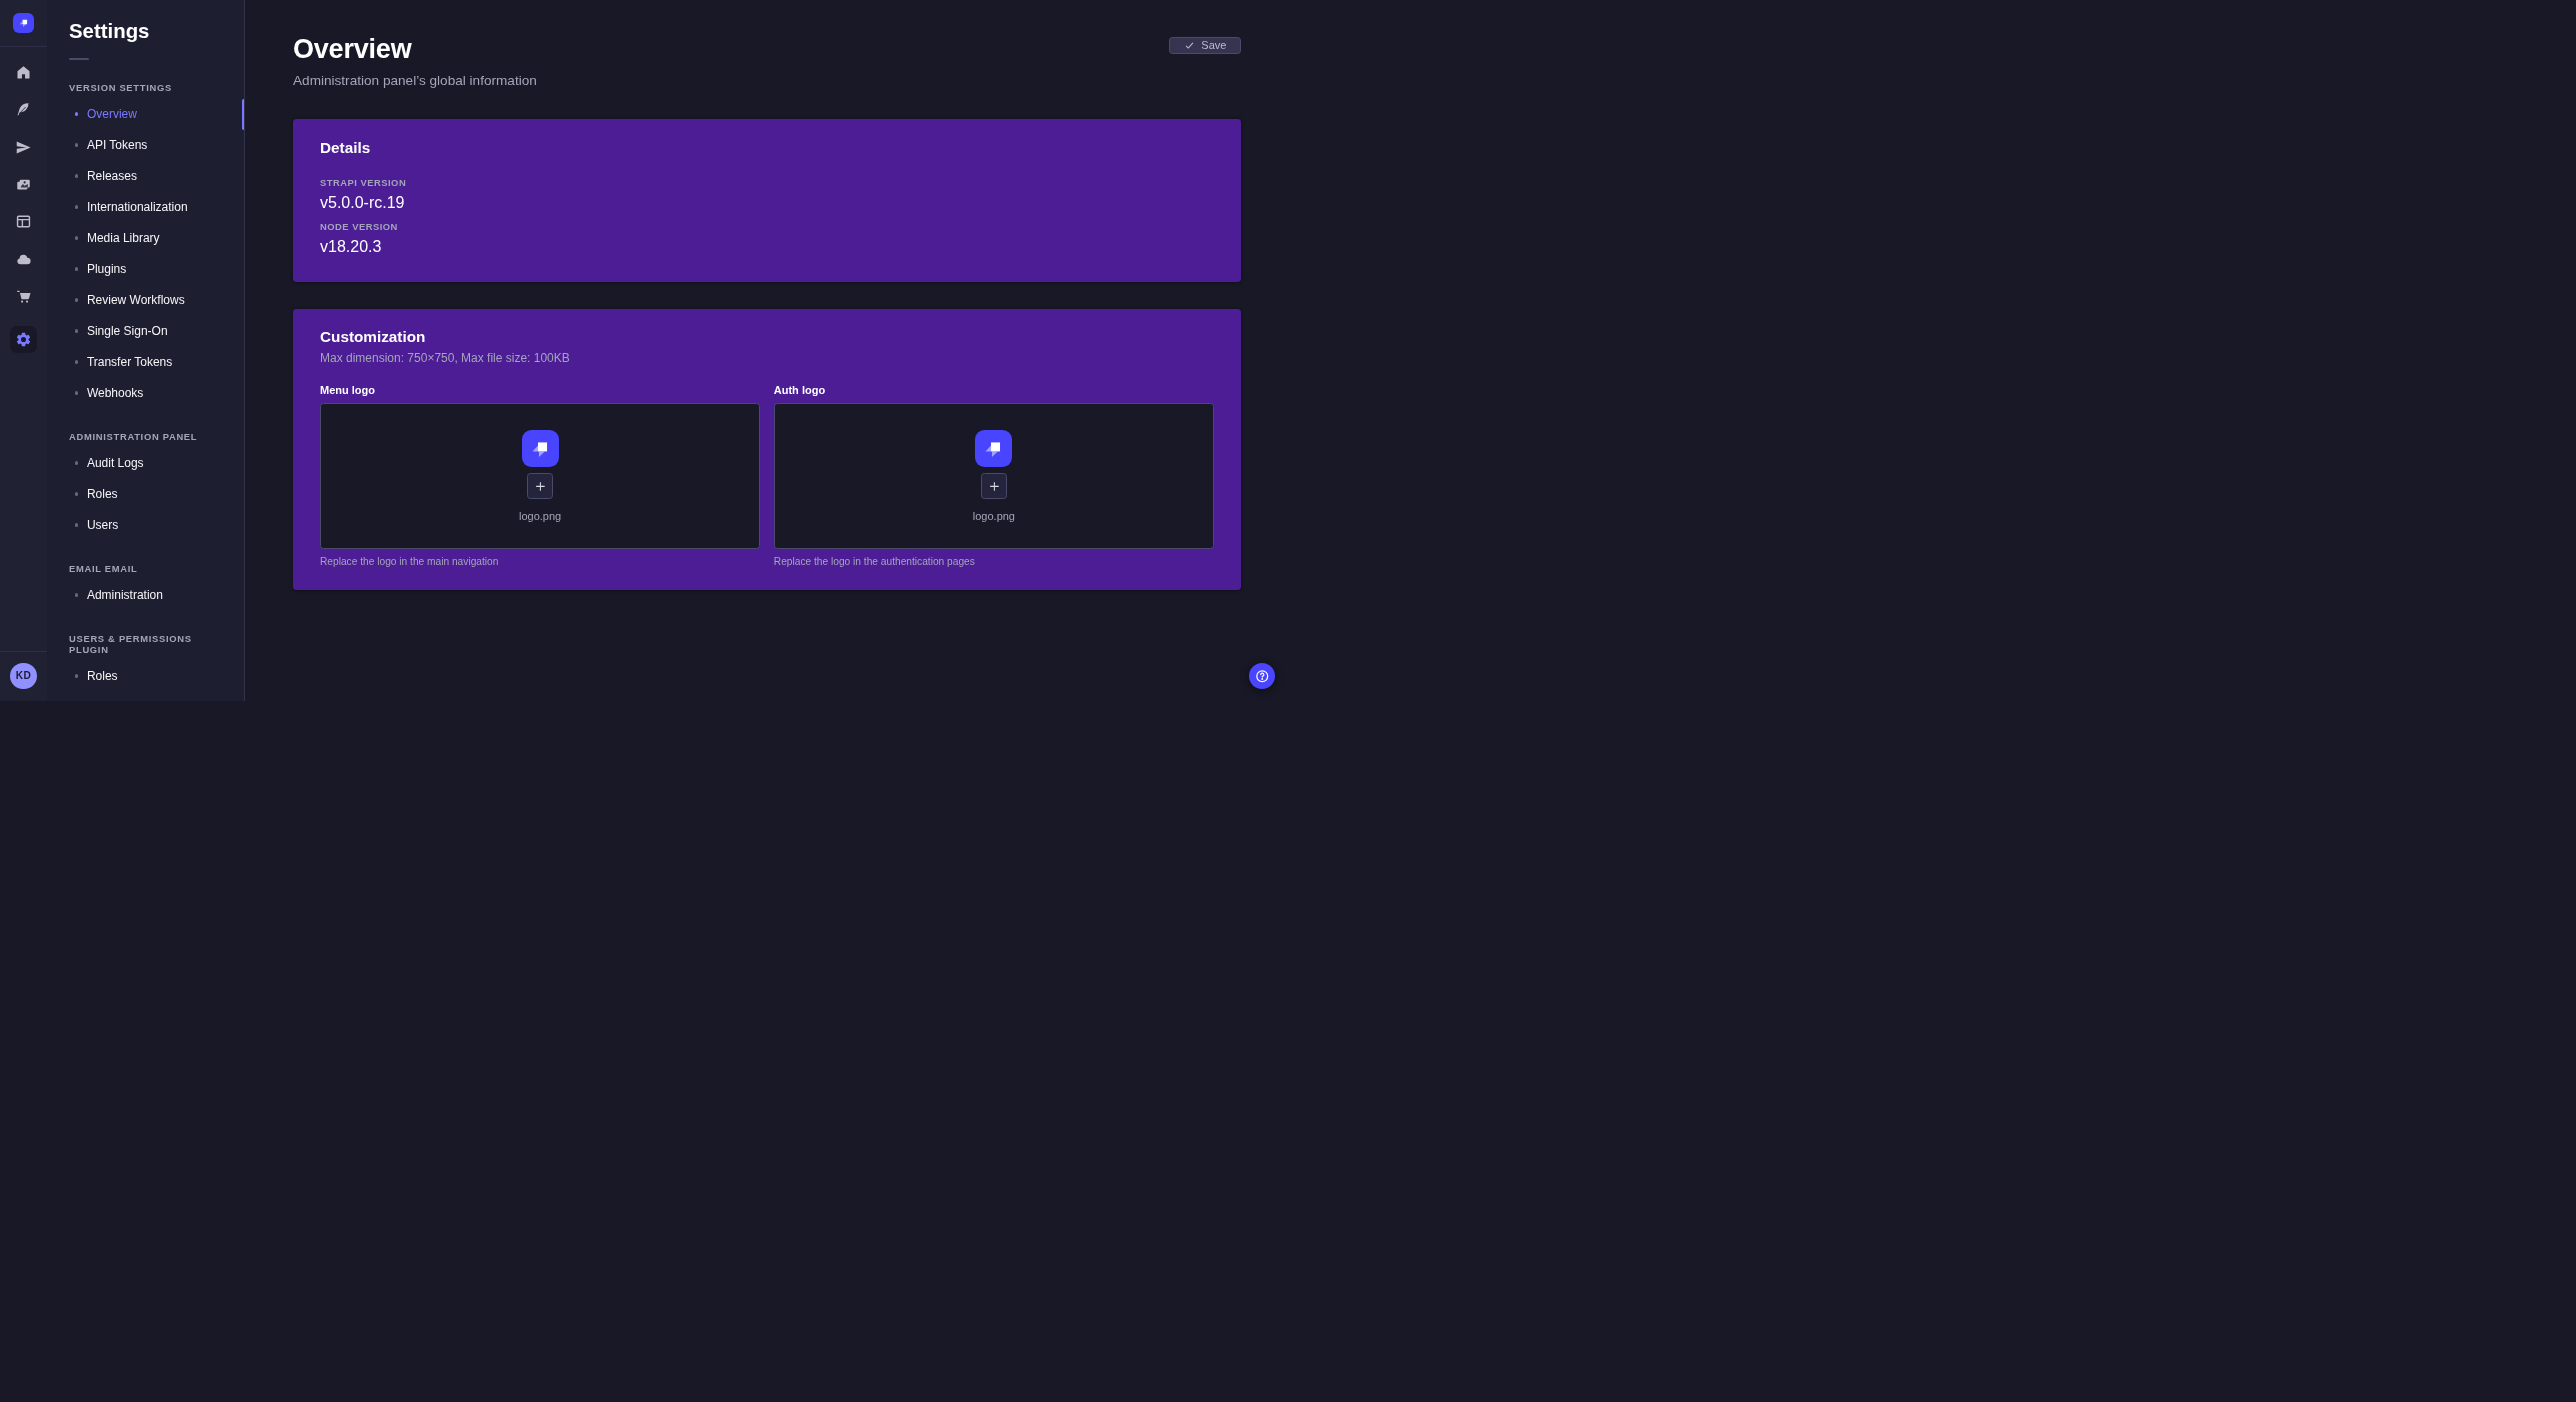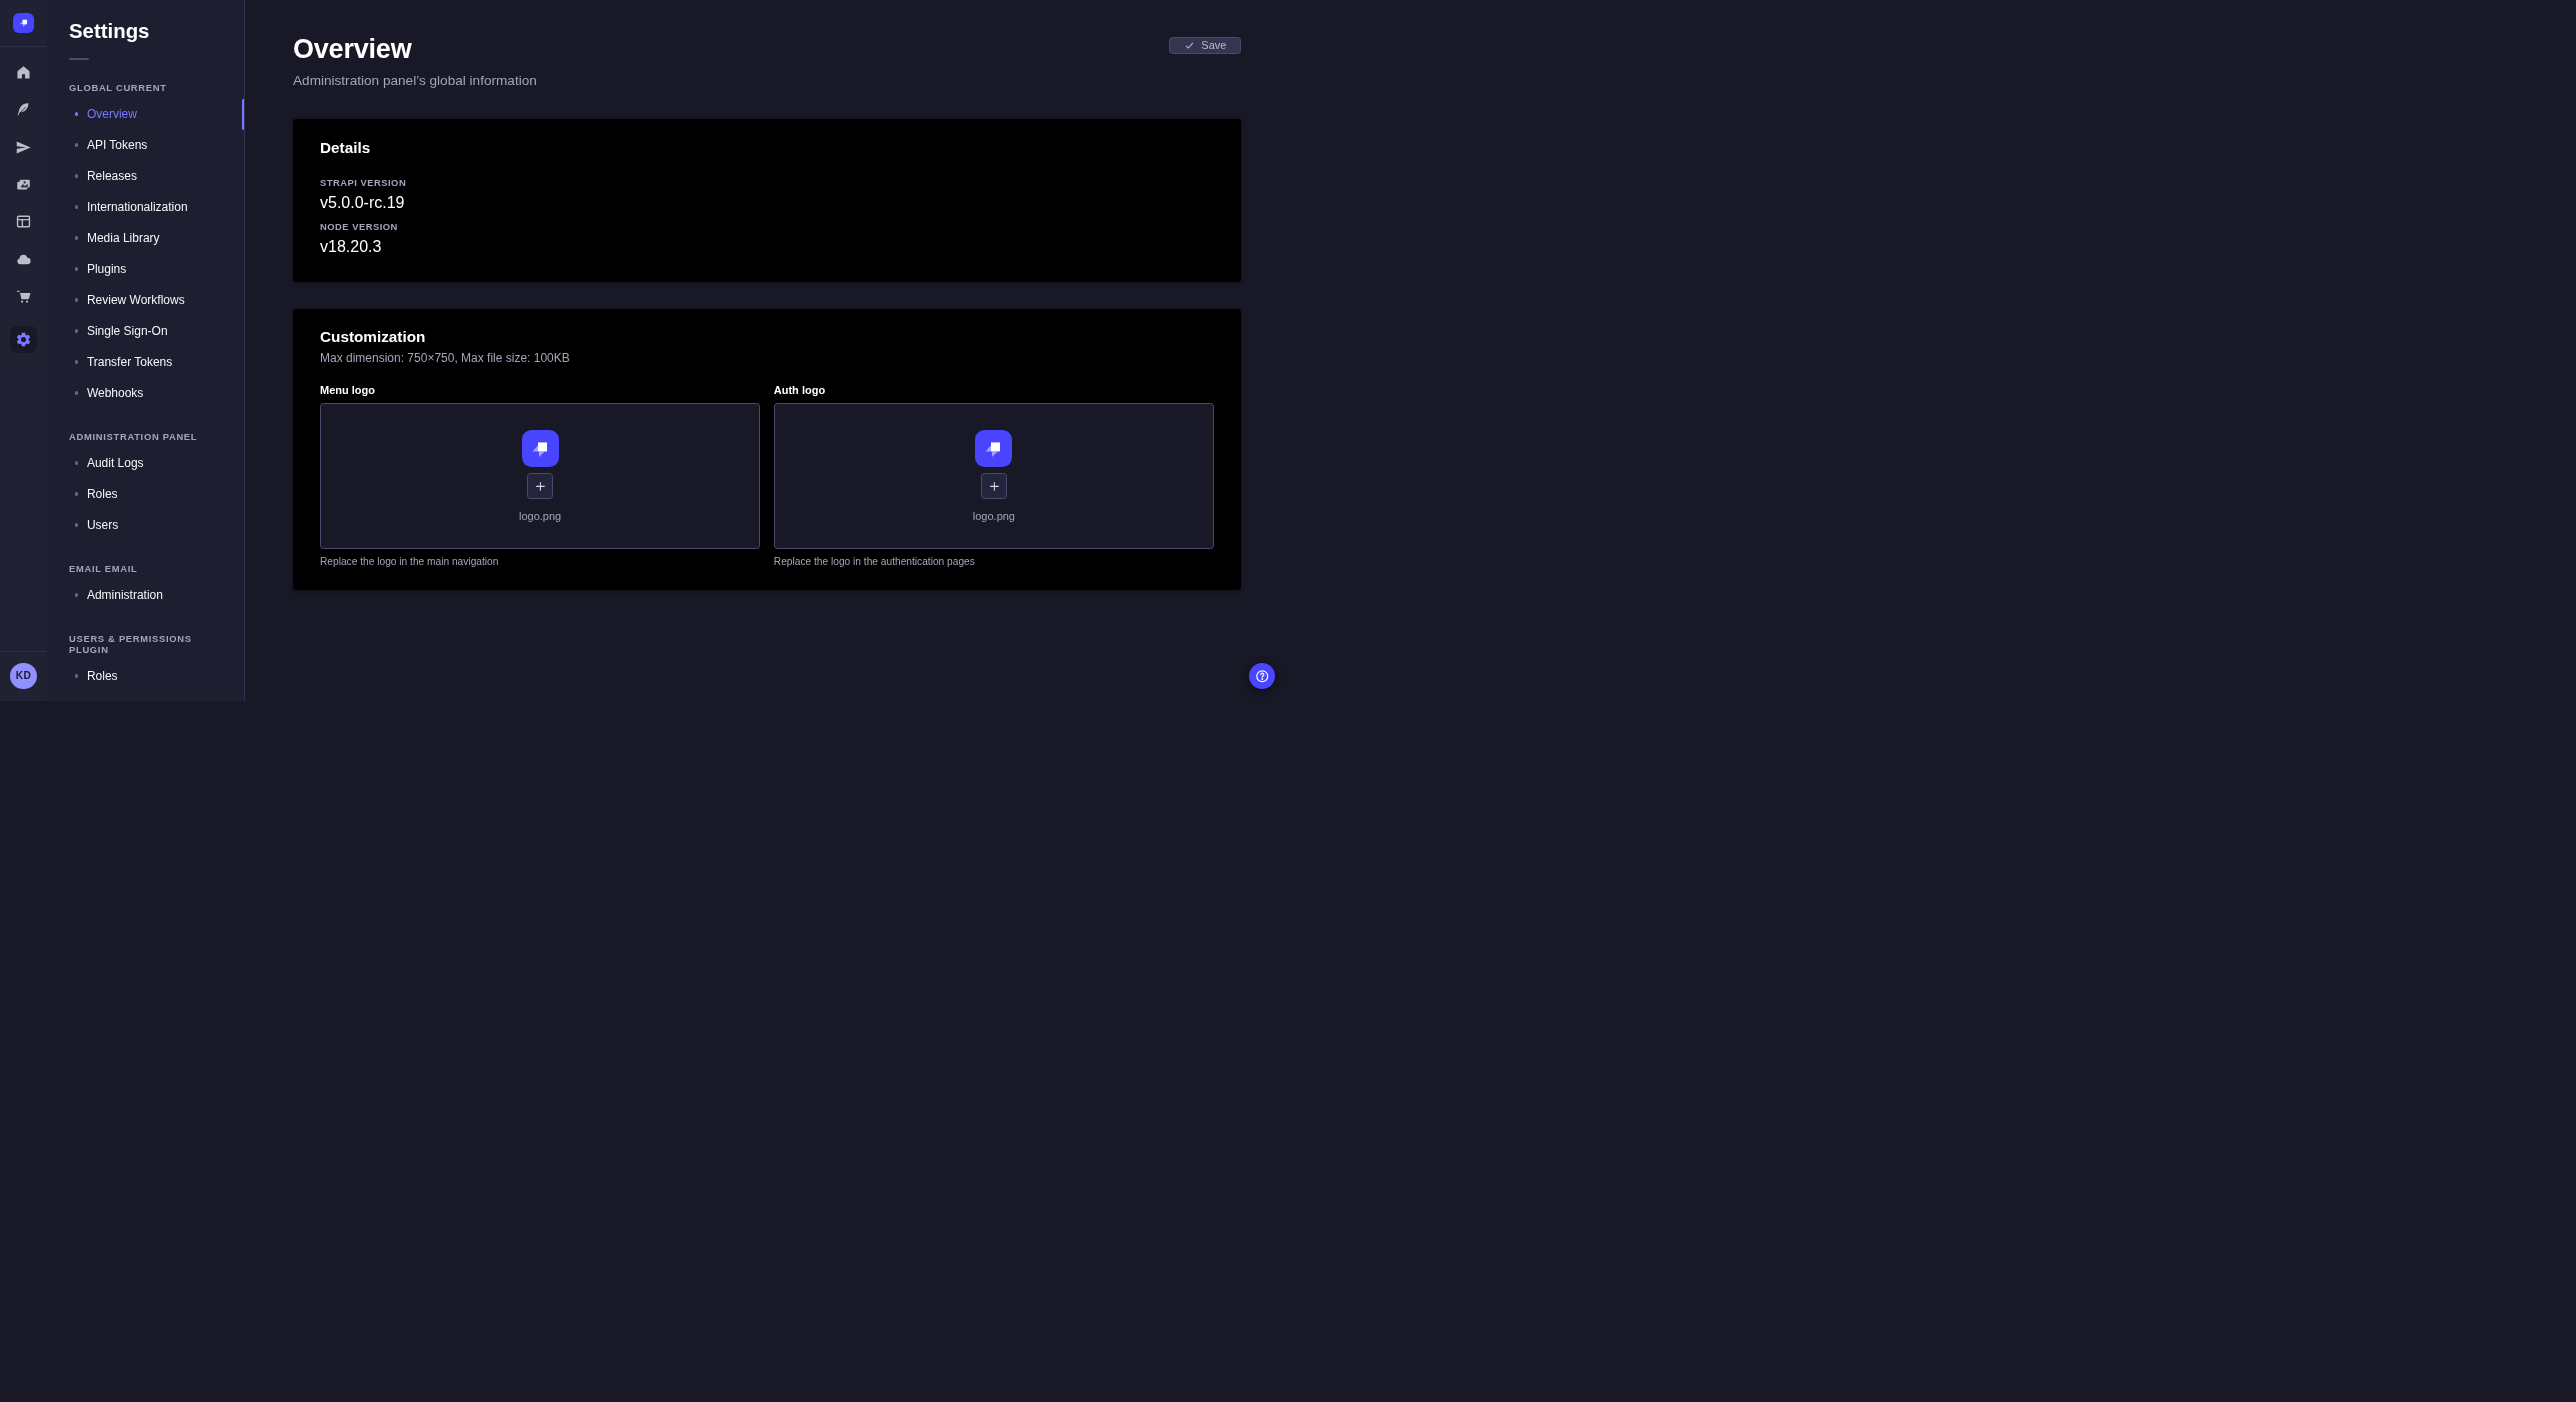--- a/index.html
+++ b/index.html
@@ -42,21 +42,21 @@
   
   .main { flex:1; padding:34px 47px 0 48px; position:relative; overflow:hidden; }
   .main-header { display:flex; justify-content:space-between; align-items:flex-start; }
   .page-title { font-size:27px; font-weight:700; letter-spacing:-0.2px; }
   .page-subtitle { font-size:13.6px; color:#a5a5ba; margin-top:7.7px; }
   .save-btn { display:inline-flex; align-items:center; gap:6.8px; background:#353551; border:0.9px solid #4a4a6a;
               color:#bcbccb; font-size:11px; font-family:inherit; padding:0 13.6px; height:17px; border-radius:3.4px;
               margin-top:2.6px; cursor:pointer; }
   .save-btn svg { width:11px; height:11px; }
 
-  .card { background:#000000; border-radius:3.4px; box-shadow:0 0.9px 3.4px rgba(3,3,12,.35); }
+  .card { background:#4c1d95; border-radius:3.4px; box-shadow:0 0.9px 3.4px rgba(3,3,12,.35); }
   .card-title { font-size:15.3px; font-weight:600; color:#ffffff; }
 
   .card.details { margin-top:31.5px; padding:19.6px 27px 25.6px; }
   .details-cols { display:flex; margin-top:20.4px; }
   .details-col { width:50%; display:flex; flex-direction:column; }
   .field + .field { margin-top:9px; }
   .field-label { font-size:9.4px; font-weight:700; letter-spacing:0.5px; color:#a5a5ba; }
   .field-value { font-size:16px; color:#ffffff; margin-top:6px; }
   .pricing-link { display:inline-flex; align-items:center; gap:7.7px; color:#7b79ff; font-size:12px;
                   text-decoration:none; margin-top:14.5px; cursor:pointer; width:max-content; }
@@ -152,21 +152,21 @@
     <div class="rail-bottom">
       <div class="rail-bottom-divider"></div>
       <div class="avatar">KD</div>
     </div>
   </nav>
 
   <nav class="subnav">
     <div class="subnav-title">Settings</div>
     <div class="subnav-title-divider"></div>
     <div>
-        <div class="section-header">GLOBAL CURRENT</div>
+        <div class="section-header">VERSION SETTINGS</div>
         <div class="item active">
           <span class="bullet"></span>
           <span>Overview</span>
         </div>
         <div class="item">
           <span class="bullet"></span>
           <span>API Tokens</span>
         </div>
         <div class="item">
           <span class="bullet"></span>

